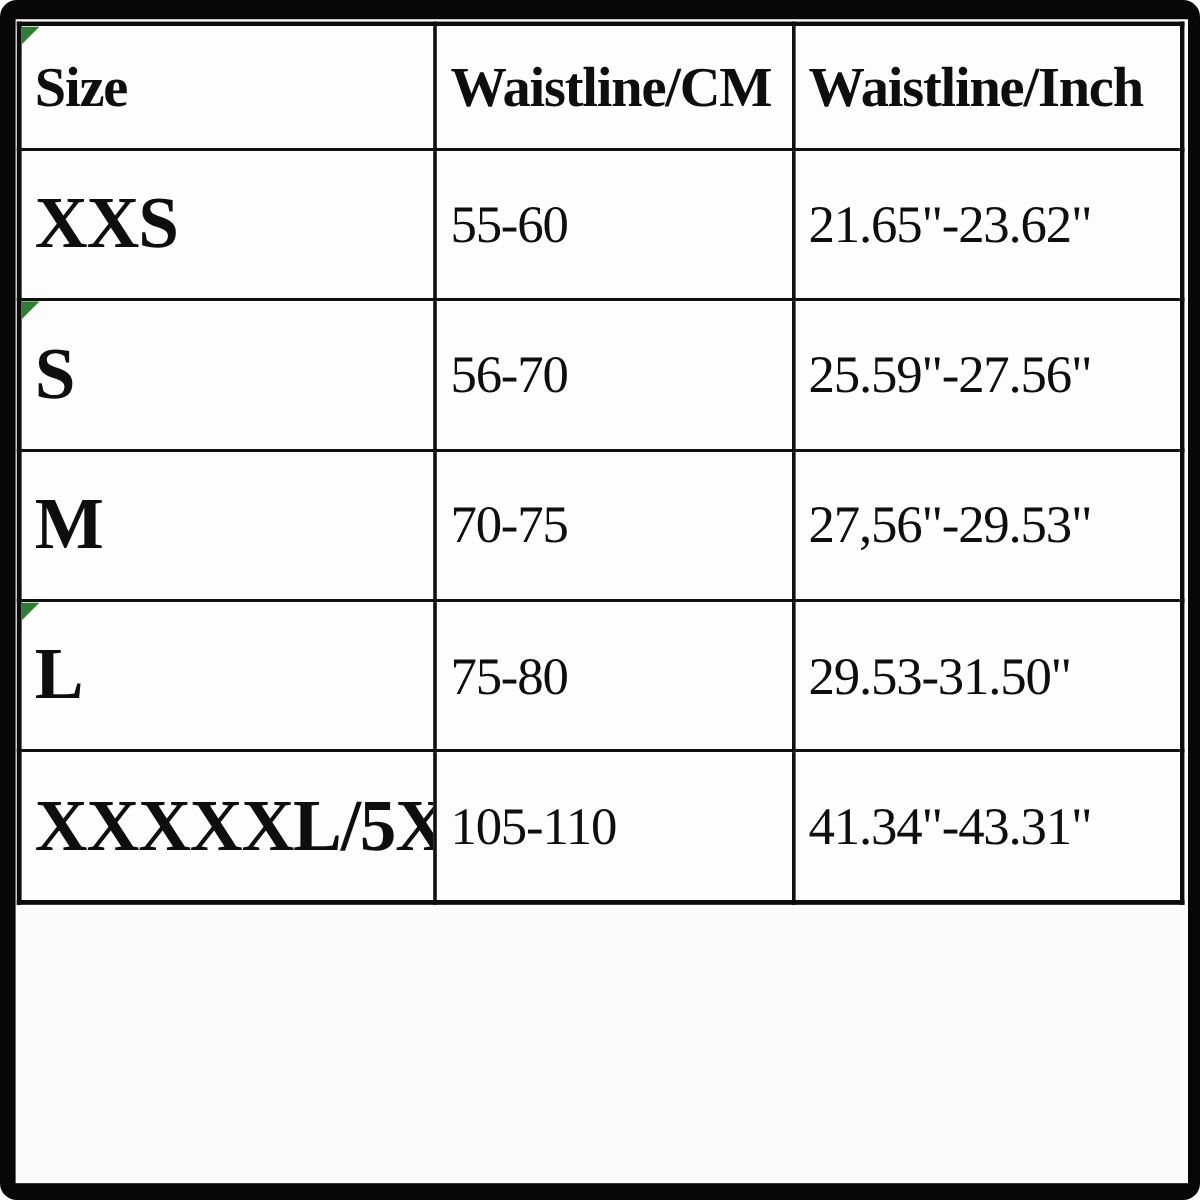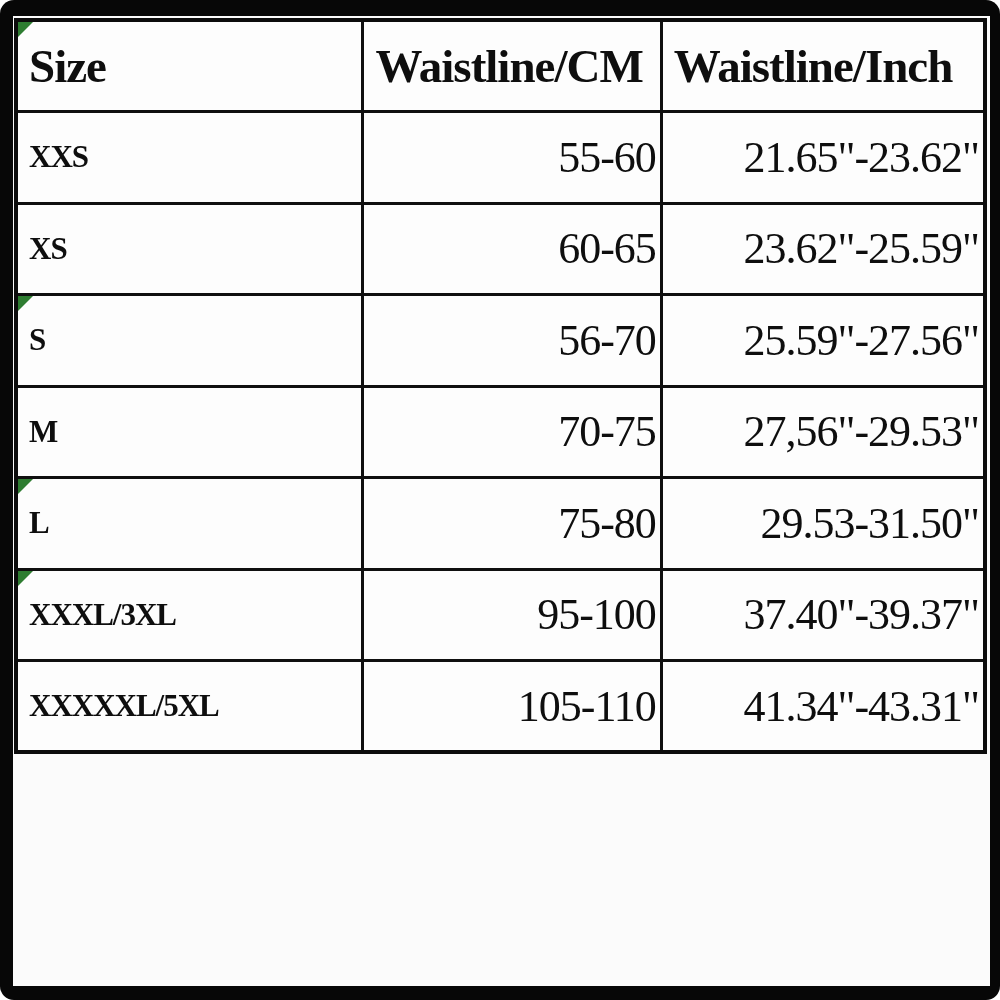--- a/index.html
+++ b/index.html
@@ -49,29 +49,28 @@
     white-space: nowrap;
     background: #fdfdfd;
   }
   tr { height: 8.33%; }
   th {
     font-size: 47px;
     font-weight: bold;
     letter-spacing: -1px;
   }
   td.size-cell {
-    font-size: 31px;
+    font-size: 61px;
     font-weight: bold;
     letter-spacing: -1px;
   }
   td.val-cell {
     font-size: 44px;
     font-weight: normal;
     letter-spacing: -1px;
-    text-align: right;
   }
   .cell-marker {
     display: none;
     position: absolute;
     left: 0;
     top: 0;
     width: 0;
     height: 0;
     border-top: 15px solid #2e7d31;
     border-right: 15px solid transparent;
@@ -108,28 +107,20 @@
 
         <tr>
           <td class="size-cell" data-marker="false">
             
             <span>XXS</span>
           </td>
           <td class="val-cell">55-60</td>
           <td class="val-cell">21.65"-23.62"</td>
         </tr>
 
-        <tr>
-          <td class="size-cell" data-marker="false">
-            
-            <span>XS</span>
-          </td>
-          <td class="val-cell">60-65</td>
-          <td class="val-cell">23.62"-25.59"</td>
-        </tr>
 
         <tr>
           <td class="size-cell" data-marker="true">
             <span class="cell-marker"></span>
             <span>S</span>
           </td>
           <td class="val-cell">56-70</td>
           <td class="val-cell">25.59"-27.56"</td>
         </tr>
 
@@ -146,28 +137,20 @@
           <td class="size-cell" data-marker="true">
             <span class="cell-marker"></span>
             <span>L</span>
           </td>
           <td class="val-cell">75-80</td>
           <td class="val-cell">29.53-31.50"</td>
         </tr>
 
 
 
-        <tr>
-          <td class="size-cell" data-marker="true">
-            <span class="cell-marker"></span>
-            <span>XXXL/3XL</span>
-          </td>
-          <td class="val-cell">95-100</td>
-          <td class="val-cell">37.40"-39.37"</td>
-        </tr>
 
 
         <tr>
           <td class="size-cell" data-marker="false">
             
             <span>XXXXXL/5XL</span>
           </td>
           <td class="val-cell">105-110</td>
           <td class="val-cell">41.34"-43.31"</td>
         </tr>

